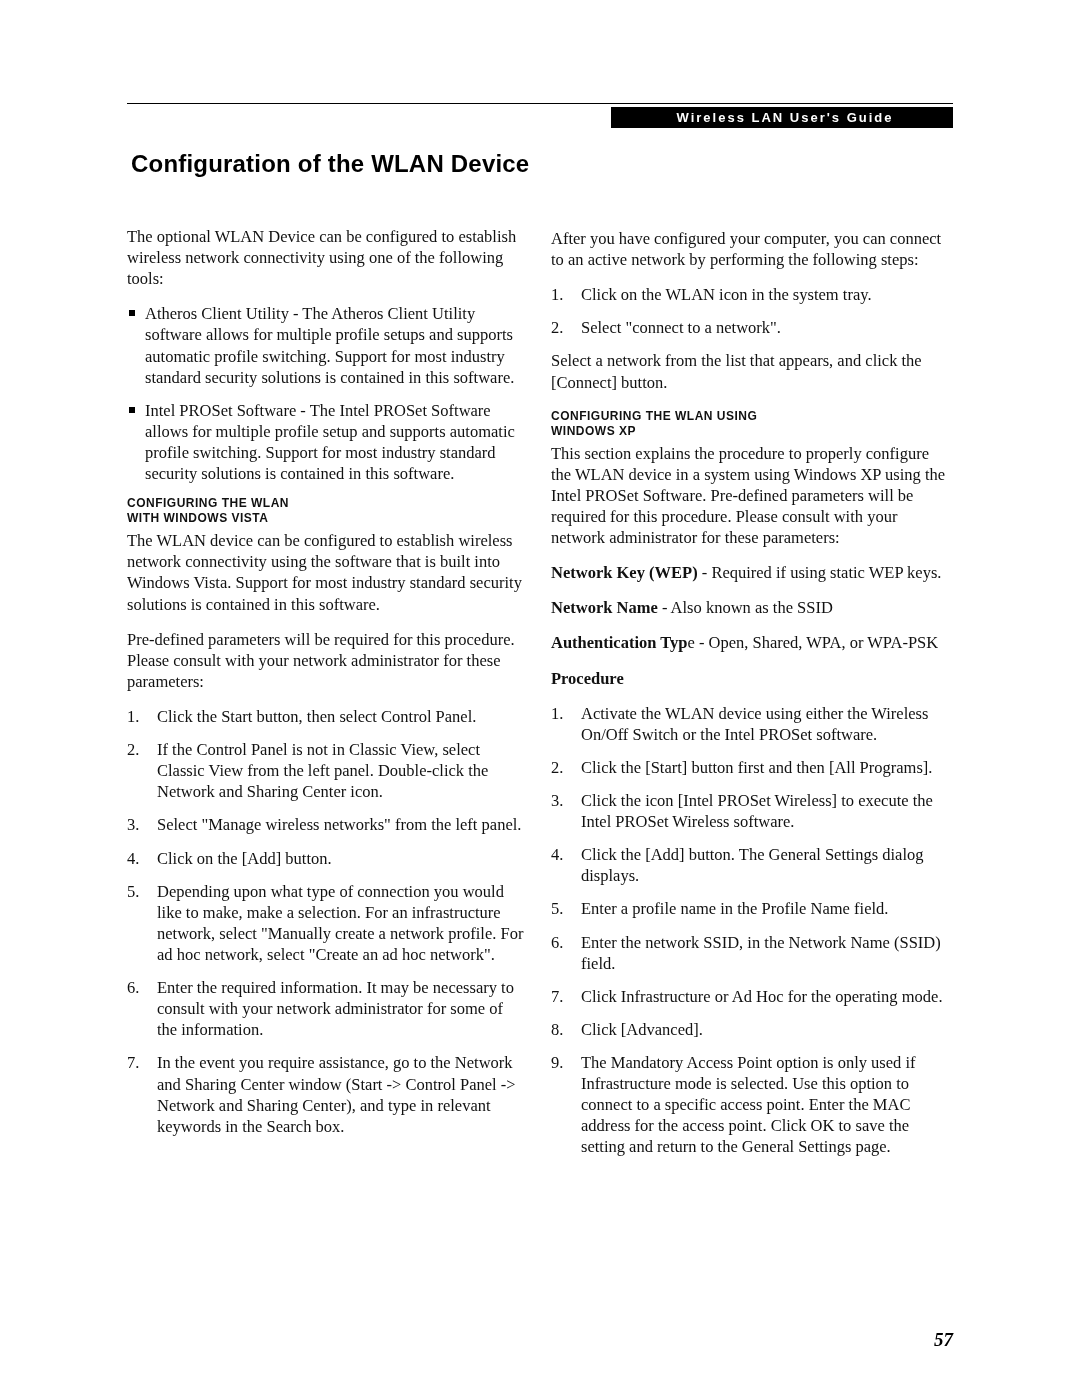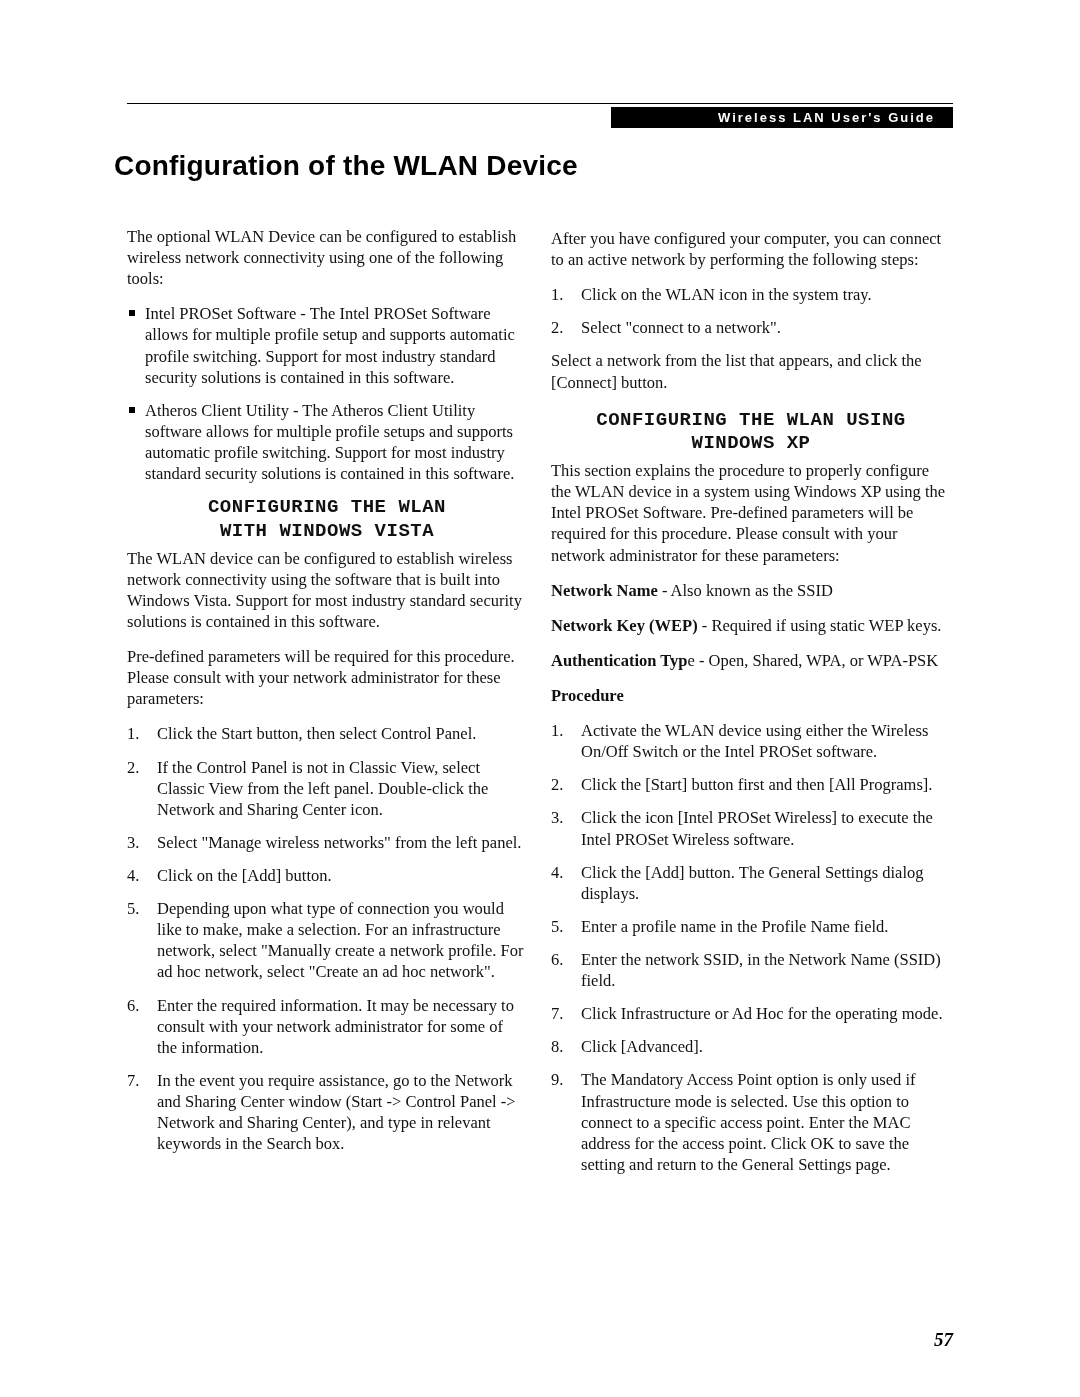--- a/index.html
+++ b/index.html
@@ -21,63 +21,62 @@
     right: 127px;
     top: 107px;
     background: #000;
     color: #fff;
     font-family: "Arial Black", Arial, sans-serif;
     font-weight: 700;
     letter-spacing: 2px;
     font-size: 13px;
     padding: 3px 18px 3px 24px;
     width: 300px;
-    text-align: right;
+    text-align: center;
   }
   .header-rule {
     position: absolute;
     left: 127px;
     right: 127px;
     top: 103px;
     border-top: 1px solid #000;
   }
   .title {
     position: absolute;
-    left: 114px;
+    left: 131px;
     top: 150px;
     font-family: "Myriad Pro", "Segoe UI", Arial, sans-serif;
     font-weight: 700;
-    font-size: 28px;
+    font-size: 24px;
     letter-spacing: 0.2px;
   }
   .columns {
     position: absolute;
     left: 127px;
     right: 127px;
     top: 226px;
     display: flex;
     gap: 24px;
   }
   .col {
     width: 400px;
     font-size: 16.5px;
     line-height: 1.28;
     color: #111;
   }
   .col p {
     margin: 0 0 14px 0;
   }
   .col .uc-heading {
-    font-family: Liberation Mono, monospace;
-    font-weight: 700;
-    font-size: 19px;
+    font-family: Liberation Sans, sans-serif;
+    font-weight: 700;
+    font-size: 12px;
     letter-spacing: 0.5px;
     margin: 10px 0 4px 0;
     line-height: 1.25;
-    text-align: center;
   }
   .col .sans-bold {
     font-family: "Myriad Pro", "Segoe UI", Arial, sans-serif;
     font-weight: 700;
     font-size: 16px;
     margin: 2px 0 6px 0;
   }
   ul.tools {
     list-style: none;
     padding: 0;
@@ -138,22 +137,22 @@
   <div class="header-bar">Wireless LAN User's Guide</div>
 
   <div class="title">Configuration of the WLAN Device</div>
 
   <div class="columns">
 
     <div class="col">
       <p>The optional WLAN Device can be configured to establish wireless network connectivity using one of the following tools:</p>
 
       <ul class="tools">
+        <li>Atheros Client Utility - The Atheros Client Utility software allows for multiple profile setups and supports automatic profile switching. Support for most industry standard security solutions is contained in this software.</li>
         <li>Intel PROSet Software - The Intel PROSet Software allows for multiple profile setup and supports automatic profile switching. Support for most industry standard security solutions is contained in this software.</li>
-        <li>Atheros Client Utility - The Atheros Client Utility software allows for multiple profile setups and supports automatic profile switching. Support for most industry standard security solutions is contained in this software.</li>
       </ul>
 
 
       <div class="uc-heading">
         <span>CONFIGURING THE WLAN</span><br>
         <span>WITH WINDOWS VISTA</span>
       </div>
 
       <p style="margin-top:2px;">The WLAN device can be configured to establish wireless network connectivity using the software that is built into Windows Vista. Support for most industry standard security solutions is contained in this software.</p>
       <p>Pre-defined parameters will be required for this procedure. Please consult with your network administrator for these parameters:</p>
@@ -180,24 +179,24 @@
       <p>Select a network from the list that appears, and click the [Connect] button.</p>
 
       <div class="uc-heading" style="margin-top:16px;">
         <span>CONFIGURING THE WLAN USING</span><br>
         <span>WINDOWS XP</span>
       </div>
 
       <p style="margin-top:2px;">This section explains the procedure to properly configure the WLAN device in a system using Windows XP using the Intel PROSet Software. Pre-defined parameters will be required for this procedure. Please consult with your network administrator for these parameters:</p>
 
       <p>
-        <b class="serif">Network Name</b><span> - Also known as the SSID</span>
+        <b class="serif">Network Key (WEP)</b><span> - Required if using static WEP keys.</span>
       </p>
       <p>
-        <b class="serif">Network Key (WEP)</b><span> - Required if using static WEP keys.</span>
+        <b class="serif">Network Name</b><span> - Also known as the SSID</span>
       </p>
       <p>
         <b class="serif">Authentication Typ</b><span>e - Open, Shared, WPA, or WPA-PSK</span>
       </p>
 
       <p><b class="serif">Procedure</b></p>
 
       <ol class="steps">
         <li>Activate the WLAN device using either the Wireless On/Off Switch or the Intel PROSet software.</li>
         <li>Click the [Start] button first and then [All Programs].</li>

